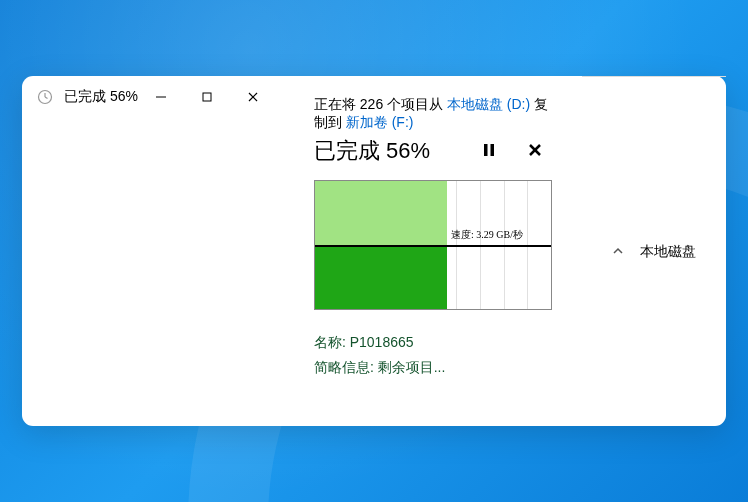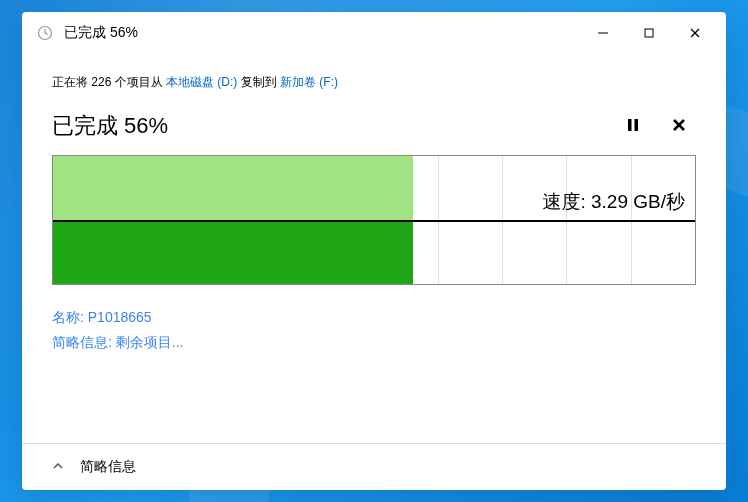--- a/index.html
+++ b/index.html
@@ -34,28 +34,28 @@
       position: absolute;
       width: 700px;
       height: 700px;
       border-radius: 50%;
       border: 80px solid rgba(255,255,255,0.08);
       bottom: -450px;
       right: -300px;
     }
     .dialog {
       width: 704px;
-      height: 478px;
+      height: 350px;
       background: #ffffff;
-      border-radius: 4px;
+      border-radius: 11px;
       box-shadow: 0 8px 32px rgba(0,0,0,0.15);
       position: relative;
       z-index: 10;
       display: flex;
-      flex-direction: column;
+      flex-direction: row;
     }
     .titlebar {
       height: 42px;
       display: flex;
       align-items: center;
       padding: 0 8px 0 14px;
       border-top-left-radius: 8px;
       border-top-right-radius: 8px;
     }
     .titlebar-icon {
@@ -84,23 +84,23 @@
       cursor: pointer;
       color: #000;
     }
     .content {
       padding: 20px 30px 0 30px;
       flex: 1;
       display: flex;
       flex-direction: column;
     }
     .copy-info {
-      font-size: 12px;
-      color: #000;
-      margin-bottom: 20px;
+      font-size: 14px;
+      color: #000;
+      margin-bottom: 4px;
     }
     .copy-info .link {
       color: #0066cc;
       cursor: pointer;
     }
     .progress-header {
       display: flex;
       align-items: center;
       justify-content: space-between;
       margin-bottom: 14px;
@@ -157,31 +157,32 @@
     .chart-midline {
       position: absolute;
       left: 0;
       right: 0;
       top: 50%;
       height: 2px;
       background: #000;
     }
     .speed-label {
       position: absolute;
-      right: 10px;
+      right: 28px;
       top: 50%;
       transform: translateY(-120%);
-      font-size: 19px;
+      font-size: 10px;
       color: #000;
       z-index: 5;
+      font-family: Liberation Serif, serif;
     }
     .details {
       margin-top: 20px;
       font-size: 14px;
-      color: #3b82f6;
+      color: #14532d;
       line-height: 1.8;
     }
     .footer {
       border-top: 1px solid #ddd;
       padding: 14px 30px;
       display: flex;
       align-items: center;
       gap: 16px;
       cursor: pointer;
       font-size: 14px;
@@ -274,15 +275,15 @@
       </div>
     </div>
   </div>
 
   <div class="footer">
     <span class="chevron">
       <svg width="12" height="12" viewBox="0 0 12 12">
           <polyline points="2,8 6,4 10,8" fill="none" stroke="#555" stroke-width="1.5"></polyline>
         </svg>
     </span>
-    <span>简略信息</span>
+    <span>本地磁盘</span>
   </div>
 </div>
 
 </body></html>

